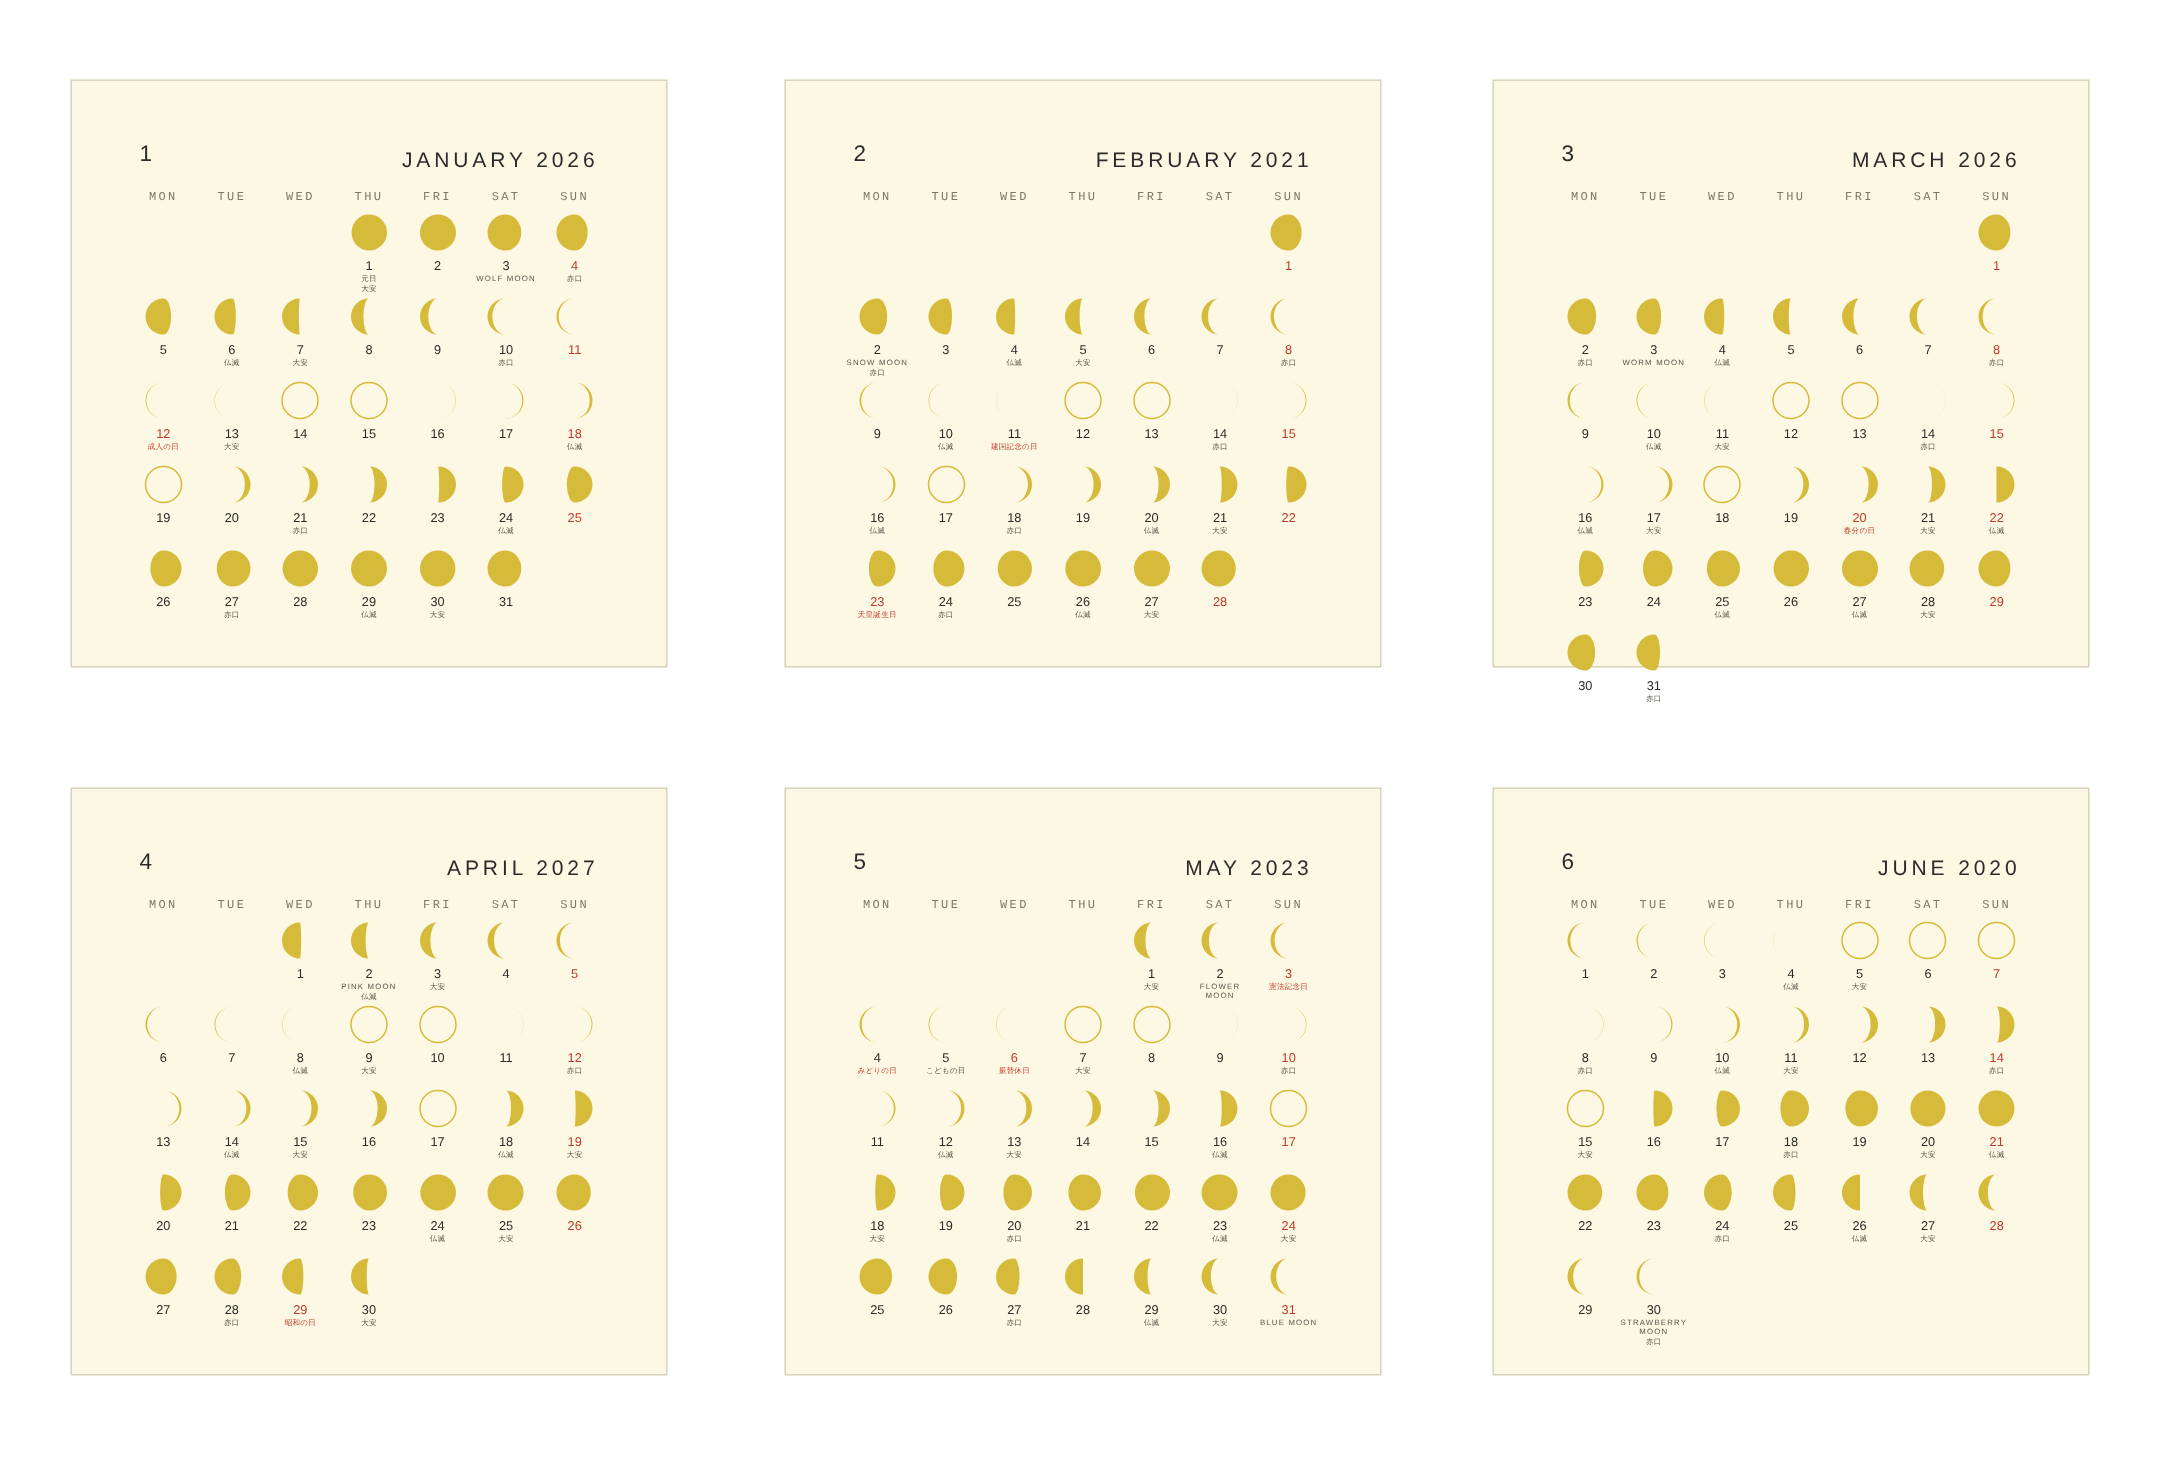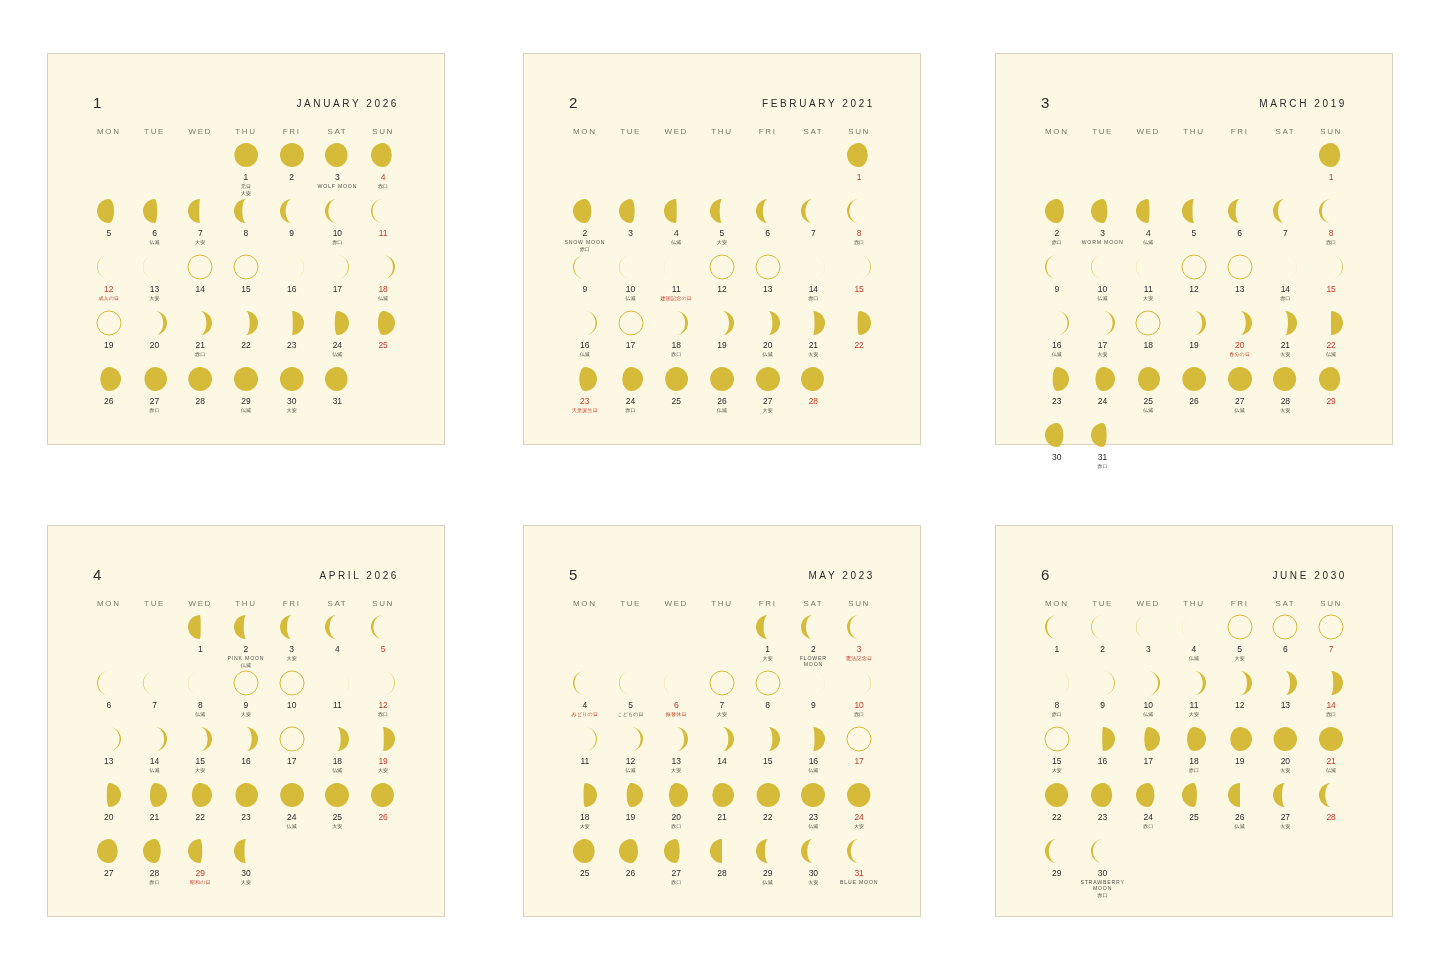--- a/index.html
+++ b/index.html
@@ -1,23 +1,23 @@
 <!DOCTYPE html>
 <html><head>
 <meta charset="utf-8">
 <style>
   html,body{margin:0;padding:0;background:#ffffff;}
   body{width:1445px;height:972px;font-family:"Liberation Sans",sans-serif;overflow:hidden;}
   #sheet{position:relative;width:1445px;height:972px;}
   .month{position:absolute;background:#fdf8e3;border:1px solid #d8d3bc;box-sizing:border-box;}
   .m-num{position:absolute;left:45px;top:40px;font-size:15px;color:#2b2b2b;letter-spacing:1px;}
-  .m-title{position:absolute;right:45px;top:44px;font-size:10px;color:#2b2b2b;letter-spacing:2.6px;}
+  .m-title{position:absolute;right:45px;top:44px;font-size:14px;color:#2b2b2b;letter-spacing:2.6px;}
   .grid{position:absolute;left:38px;right:38px;top:72px;}
   table.cal{width:100%;border-collapse:collapse;table-layout:fixed;}
-  table.cal th{font-size:8px;letter-spacing:1.6px;color:#7c7868;font-weight:normal;padding-bottom:6px;text-align:center;}
+  table.cal th{font-size:8px;letter-spacing:1.6px;color:#7c7868;font-weight:normal;padding-bottom:6px;text-align:center;font-family:Liberation Mono, monospace;}
   table.cal td{height:56px;vertical-align:top;text-align:center;padding:0;}
   .cell{display:flex;flex-direction:column;align-items:center;justify-content:flex-start;}
   .moon{width:26px;height:26px;position:relative;margin-bottom:4px;}
   .moon svg{display:block;}
   .dnum{font-size:8.5px;color:#2b2b2b;line-height:1.2;}
   .dnum.red{color:#c0392b;}
   .note{font-size:5px;color:#55524a;line-height:1.25;margin-top:1px;letter-spacing:.2px;}
   .note.red{color:#c0392b;}
   .mname{font-size:5.2px;color:#55524a;letter-spacing:.8px;margin-top:1px;}
   .empty{height:56px;}
@@ -715,21 +715,21 @@
                 </div>
               </td>
               <td class="empty"></td>
             </tr>
           </tbody>
         </table>
       </div>
     </div>
     <div class="month" style="left: 995px; top: 53px; width: 398px; height: 392px;">
       <div class="m-num">3</div>
-      <div class="m-title">MARCH 2019</div>
+      <div class="m-title">MARCH 2026</div>
       <div class="grid">
         <table class="cal">
           <thead>
             <tr>
               <th>MON</th>
               <th>TUE</th>
               <th>WED</th>
               <th>THU</th>
               <th>FRI</th>
               <th>SAT</th>
@@ -1085,21 +1085,21 @@
               <td class="empty"></td>
               <td class="empty"></td>
               <td class="empty"></td>
             </tr>
           </tbody>
         </table>
       </div>
     </div>
     <div class="month" style="left: 47px; top: 525px; width: 398px; height: 392px;">
       <div class="m-num">4</div>
-      <div class="m-title">APRIL 2026</div>
+      <div class="m-title">APRIL 2027</div>
       <div class="grid">
         <table class="cal">
           <thead>
             <tr>
               <th>MON</th>
               <th>TUE</th>
               <th>WED</th>
               <th>THU</th>
               <th>FRI</th>
               <th>SAT</th>
@@ -1800,21 +1800,21 @@
                   <div class="mname">BLUE MOON</div>
                 </div>
               </td>
             </tr>
           </tbody>
         </table>
       </div>
     </div>
     <div class="month" style="left: 995px; top: 525px; width: 398px; height: 392px;">
       <div class="m-num">6</div>
-      <div class="m-title">JUNE 2030</div>
+      <div class="m-title">JUNE 2020</div>
       <div class="grid">
         <table class="cal">
           <thead>
             <tr>
               <th>MON</th>
               <th>TUE</th>
               <th>WED</th>
               <th>THU</th>
               <th>FRI</th>
               <th>SAT</th>

